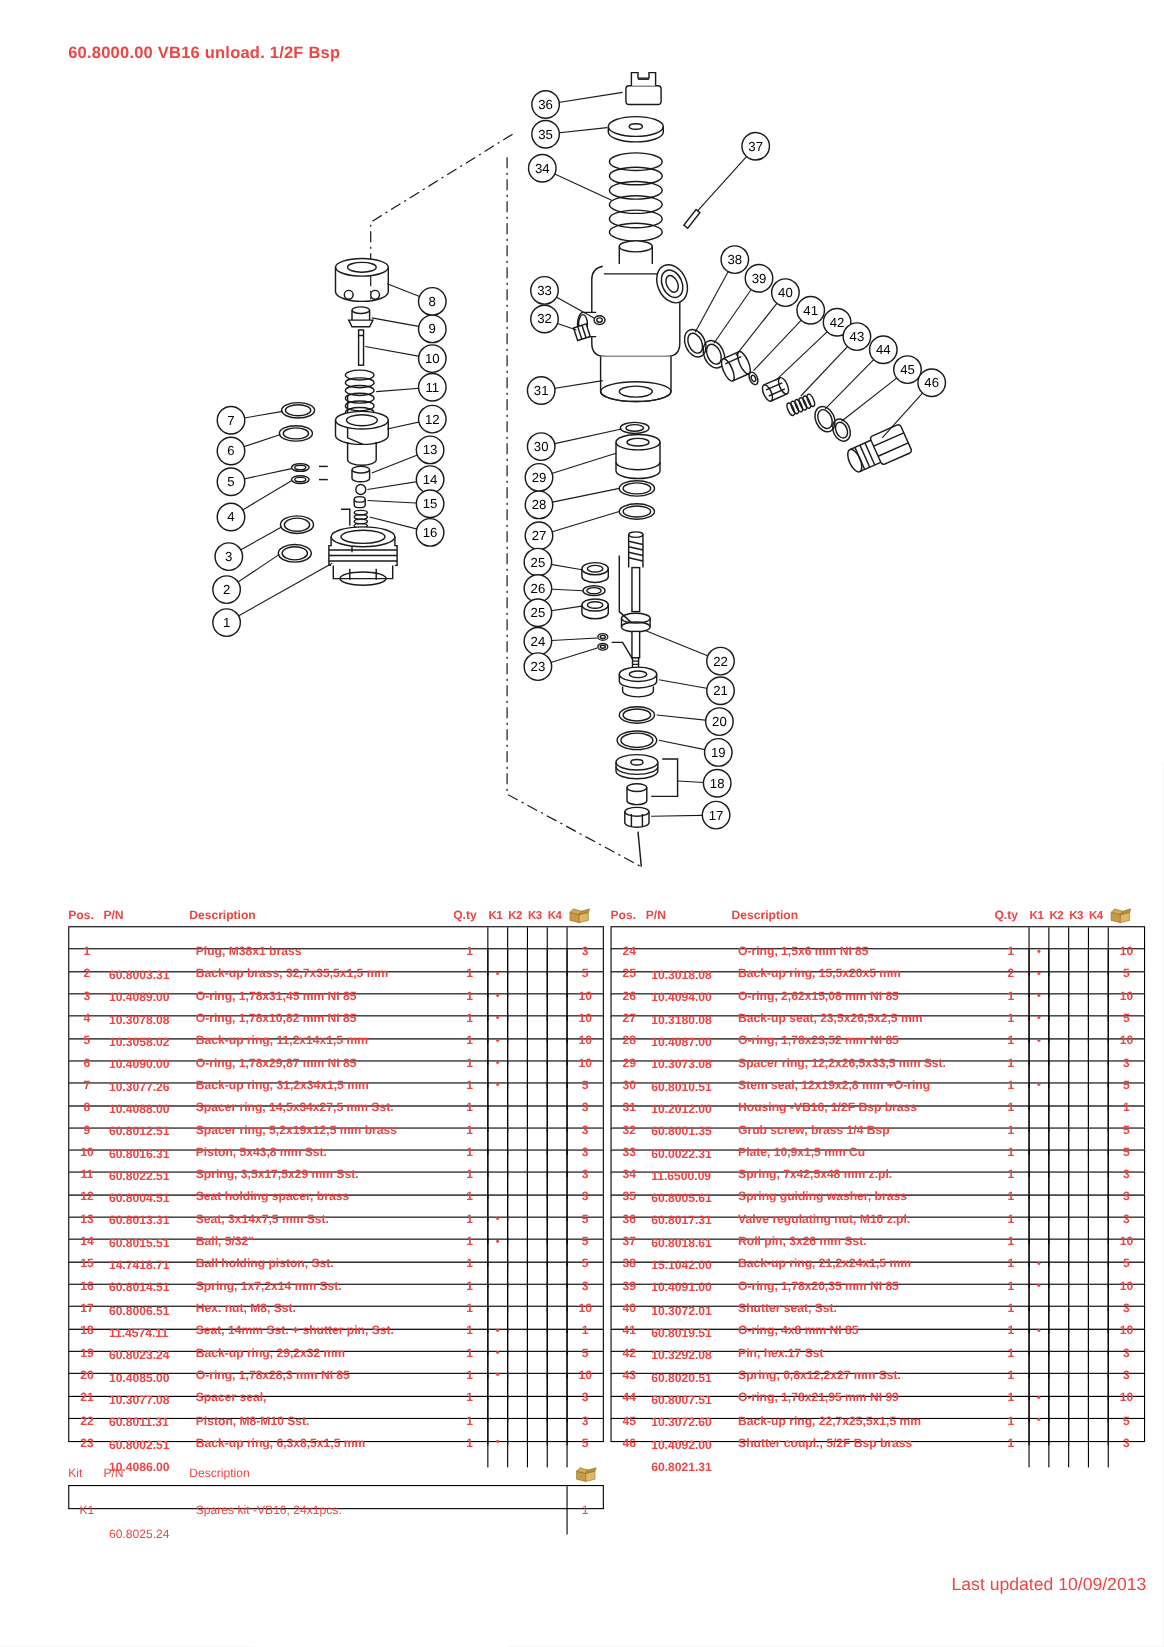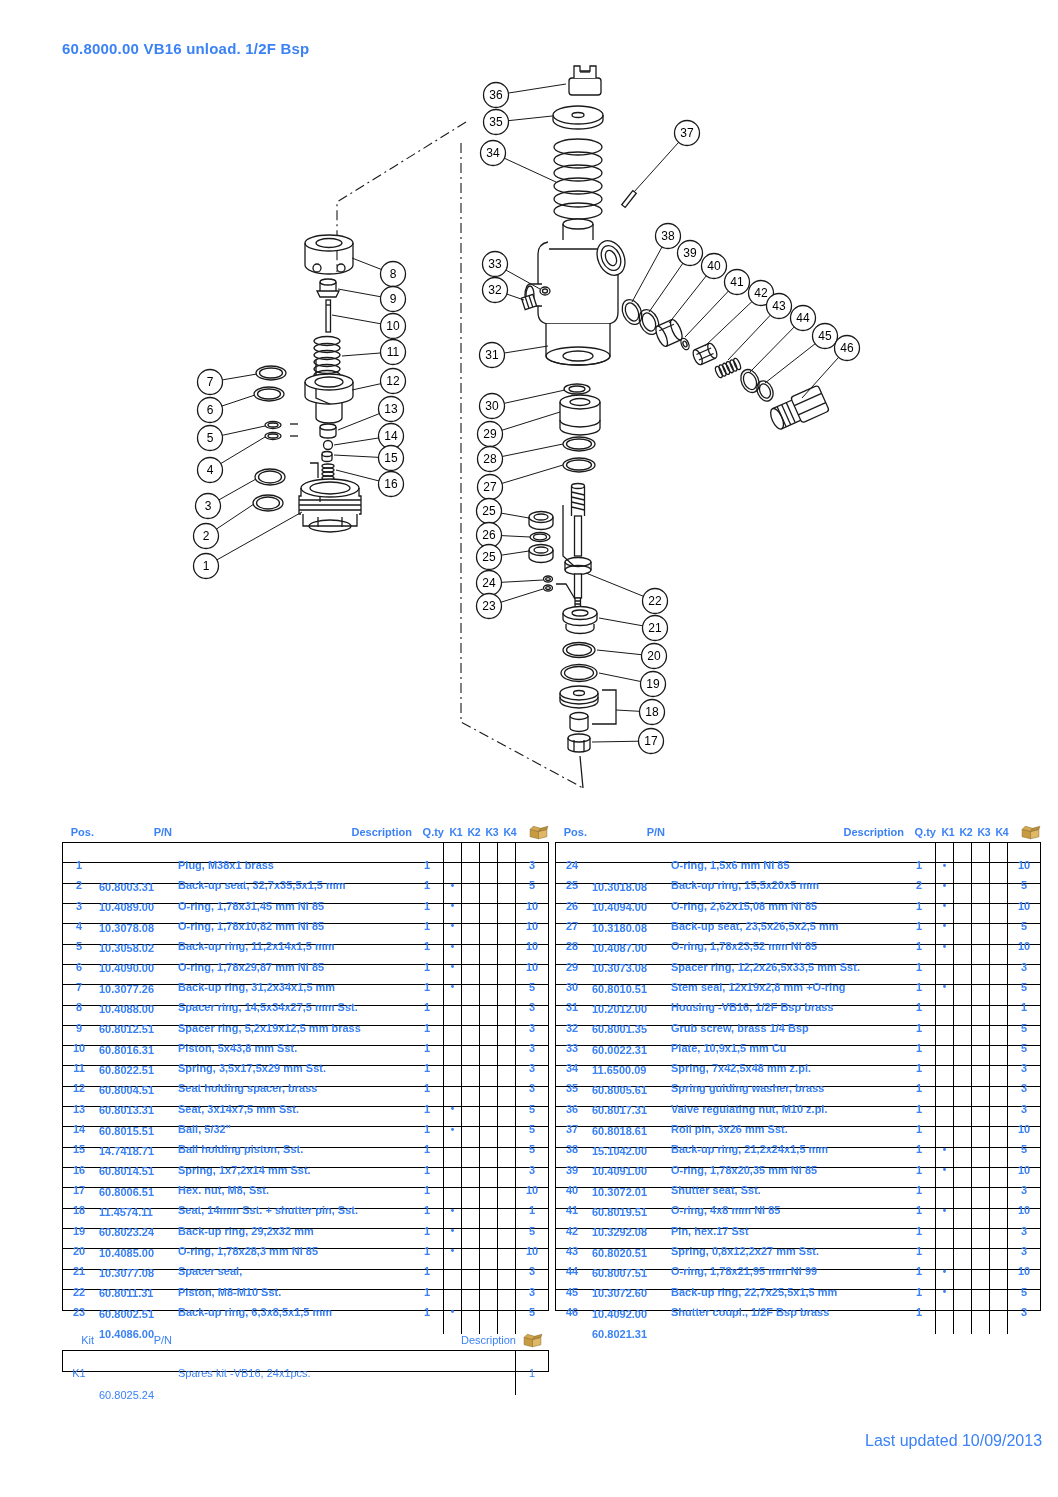--- a/index.html
+++ b/index.html
@@ -1,29 +1,29 @@
 <!DOCTYPE html>
 <html><head>
 <meta charset="utf-8">
 <style>
   html,body{margin:0;padding:0;background:#e8e8e8;}
   .page{position:relative;width:1058px;height:1497px;background:#ffffff;
-        font-family:"Liberation Sans",sans-serif;color:#3b82f6;overflow:hidden;margin:0 auto;}
+        font-family:"Liberation Sans",sans-serif;color:#ef4444;overflow:hidden;margin:0 auto;}
   .title{position:absolute;left:62px;top:40px;font-size:15px;font-weight:bold;letter-spacing:.2px;}
   svg.diagram{position:absolute;left:0;top:0;}
   .leader{stroke:#1a1a1a;stroke-width:1;}
   .callout-circle{fill:#fff;stroke:#1a1a1a;stroke-width:1.3;}
   .callout-num{font-family:"Liberation Sans",sans-serif;font-size:12px;fill:#000;text-anchor:middle;}
   .part{stroke:#1a1a1a;stroke-width:1.3;fill:none;}
   .dashdot{stroke:#1a1a1a;stroke-width:1.1;fill:none;stroke-dasharray:10 4 2 4;}
 
   .ptable{position:absolute;width:487px;font-size:11px;font-weight:bold;
           --cols:32px 78px 1fr 32px 18px 18px 18px 18px 33px;}
   .thead{display:grid;grid-template-columns:var(--cols);height:20px;align-items:center;}
-  .h-pos,.h-pn,.h-desc,.h-qty,.h-k,.h-pack{text-align:right;}
+  .h-pos,.h-pn,.h-desc,.h-qty,.h-k,.h-pack{text-align:left;}
   .h-k{font-size:10.5px;letter-spacing:-.5px;}
   .trow{display:grid;grid-template-columns:var(--cols);height:22px;align-items:center;
         border:1.7px solid #000;box-sizing:border-box;background:#fff;}
   .trow + .trow{margin-top:-1.7px;}
   .cell{white-space:nowrap;overflow:hidden;}
   .c-pos{text-align:center;}
   .c-pn{padding-left:4px;margin-top:44px;}
   .c-desc{padding-left:5px;}
   .c-qty{text-align:center;}
   .c-k,.c-pack{border-left:1.5px solid #000;height:100%;display:flex;
@@ -504,21 +504,21 @@
           <div class="cell c-qty">1</div>
           <div class="cell c-k"></div>
           <div class="cell c-k"></div>
           <div class="cell c-k"></div>
           <div class="cell c-k"></div>
           <div class="cell c-pack">3</div>
         </div>
         <div class="trow">
           <div class="cell c-pos">2</div>
           <div class="cell c-pn">10.4089.00</div>
-          <div class="cell c-desc">Back-up seat, 32,7x35,5x1,5 mm</div>
+          <div class="cell c-desc">Back-up brass, 32,7x35,5x1,5 mm</div>
           <div class="cell c-qty">1</div>
           <div class="cell c-k">•</div>
           <div class="cell c-k"></div>
           <div class="cell c-k"></div>
           <div class="cell c-k"></div>
           <div class="cell c-pack">5</div>
         </div>
         <div class="trow">
           <div class="cell c-pos">3</div>
           <div class="cell c-pn">10.3078.08</div>
@@ -1011,21 +1011,21 @@
           <div class="cell c-qty">1</div>
           <div class="cell c-k">•</div>
           <div class="cell c-k"></div>
           <div class="cell c-k"></div>
           <div class="cell c-k"></div>
           <div class="cell c-pack">5</div>
         </div>
         <div class="trow">
           <div class="cell c-pos">46</div>
           <div class="cell c-pn">60.8021.31</div>
-          <div class="cell c-desc">Shutter coupl., 1/2F Bsp brass</div>
+          <div class="cell c-desc">Shutter coupl., 5/2F Bsp brass</div>
           <div class="cell c-qty">1</div>
           <div class="cell c-k"></div>
           <div class="cell c-k"></div>
           <div class="cell c-k"></div>
           <div class="cell c-k"></div>
           <div class="cell c-pack">3</div>
         </div>
       </div>
   </div>
 

